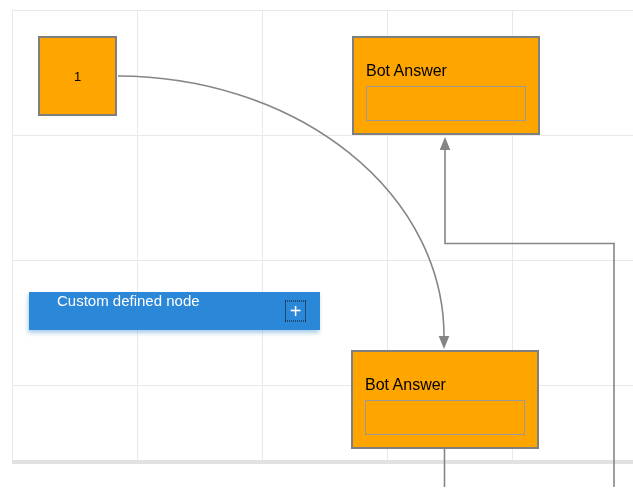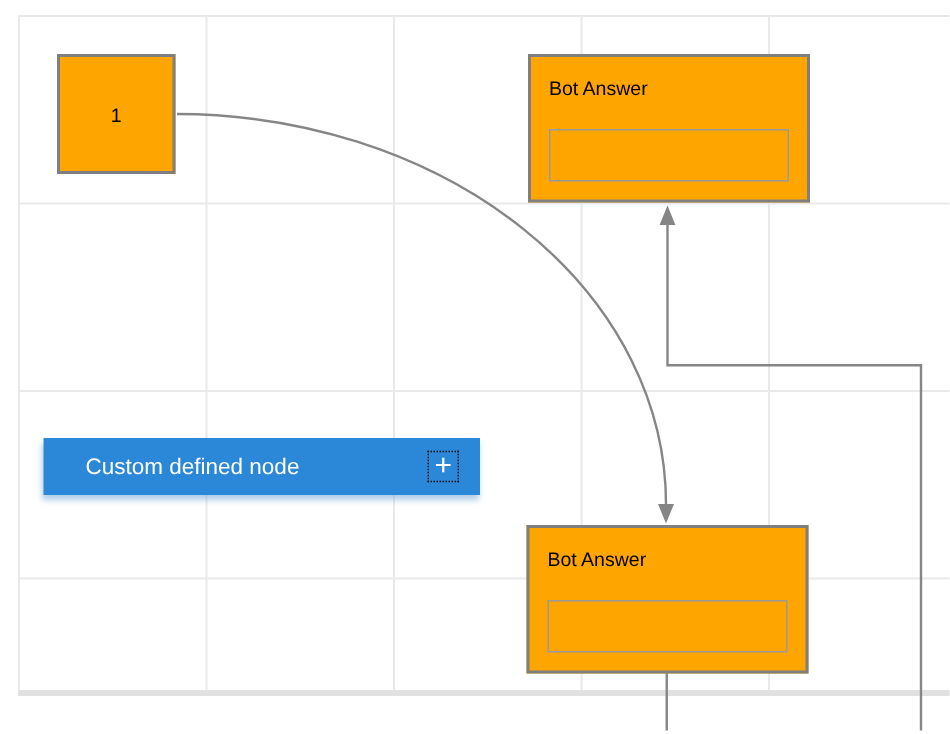--- a/index.html
+++ b/index.html
@@ -28,32 +28,32 @@
     box-sizing:border-box;background:#ffa500;border:2px solid #7f7f7f;
     display:flex;align-items:center;justify-content:center;
     font-size:13px;color:#000;z-index:3;
   }
   
   .bot-node{
     position:absolute;width:188px;height:99px;box-sizing:border-box;
     background:#ffa500;border:2px solid #7f7f7f;z-index:3;
   }
   .bot-node .title{
-    position:absolute;left:12px;top:13px;font-size:13px;color:#000;white-space:nowrap;
+    position:absolute;left:12px;top:24px;font-size:16px;color:#000;white-space:nowrap;
   }
   .bot-node .input{
     position:absolute;left:12px;right:12px;bottom:12px;height:35px;
     border:1px solid #9a9a9a;box-sizing:border-box;
   }
   .bot-node.top{left:352px;top:36px;}
   .bot-node.bottom{left:351px;top:350px;}
   
   .custom-node{
     position:absolute;left:29px;top:292px;width:291px;height:38px;
-    background:#2b87d8;color:#ffffff;display:flex;align-items:center;
+    background:#2b87d8;color:#ffffff;display:flex;align-items:flex-start;
     box-shadow:-1px 3px 4px rgba(110,165,215,0.55);z-index:3;
   }
   .custom-node .label{margin-left:28px;font-size:15px;white-space:nowrap;}
   .plus-box{
     position:absolute;right:14px;top:50%;transform:translateY(-50%);
     width:21px;height:21px;box-sizing:border-box;border:1px dotted #101010;
     display:flex;align-items:center;justify-content:center;
   }
   .plus-box .glyph{
     font-size:20px;line-height:18px;color:#ffffff;font-weight:400;

